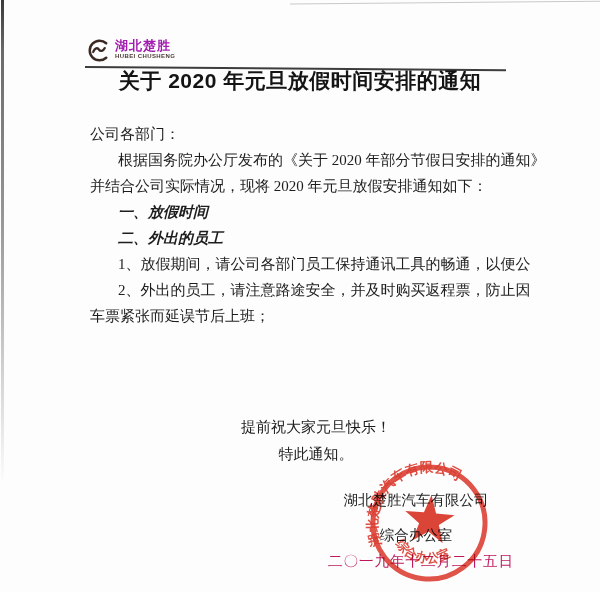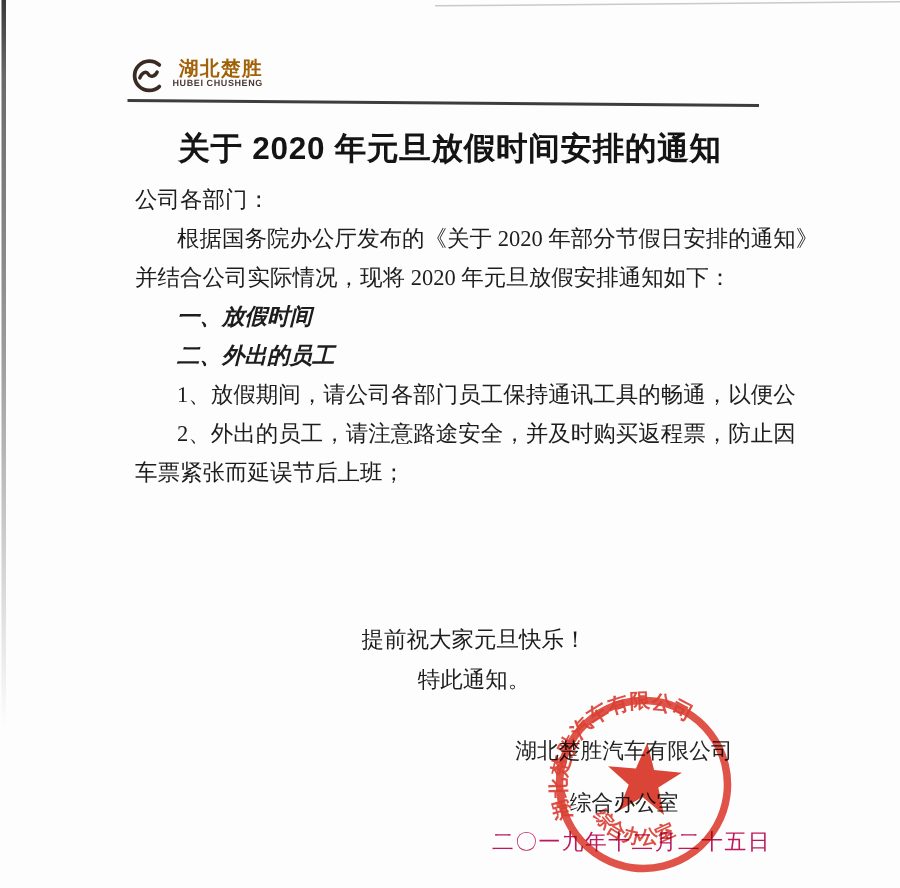--- a/index.html
+++ b/index.html
@@ -16,30 +16,30 @@
   }
   .scan-line-top{
     position:absolute;top:2px;right:-10px;width:320px;height:1px;background:#c9c9c9;
     transform:rotate(-0.5deg);
   }
   
   .logo-wrap{position:absolute;left:86px;top:38px;display:flex;align-items:flex-start;}
   .logo-icon{width:25px;height:25px;}
   .logo-text{margin-left:4px;display:flex;flex-direction:column;}
   .logo-cn{font-family:"Liberation Sans",sans-serif;font-weight:bold;font-size:13px;
-    color:#a16207;letter-spacing:1px;line-height:15px;text-align:right;}
+    color:#a21caf;letter-spacing:1px;line-height:15px;}
   .logo-en{font-family:"Liberation Sans",sans-serif;font-size:6px;color:#4a3a35;
     letter-spacing:0.4px;line-height:7px;font-weight:bold;}
   .header-rule{
     position:absolute;left:85px;top:66px;width:421px;height:2px;background:#3d3d3d;
     transform:rotate(0.45deg);transform-origin:left center;
   }
   
   .doc-title{
-    position:absolute;left:0;top:85px;width:600px;text-align:center;
+    position:absolute;left:0;top:67px;width:600px;text-align:center;
     font-family:"Liberation Sans",sans-serif;font-weight:bold;font-size:21px;
     color:#141414;letter-spacing:0.5px;
   }
   
   .doc-body{position:absolute;left:90px;top:121px;width:430px;font-size:15px;}
   .doc-body .bline{line-height:26px;white-space:nowrap;}
   .doc-body .ind{padding-left:28px;}
   .doc-body .bold{font-weight:bold;font-style:italic;}
   
   .doc-closing{position:absolute;left:90px;top:414px;width:430px;font-size:15px;}

